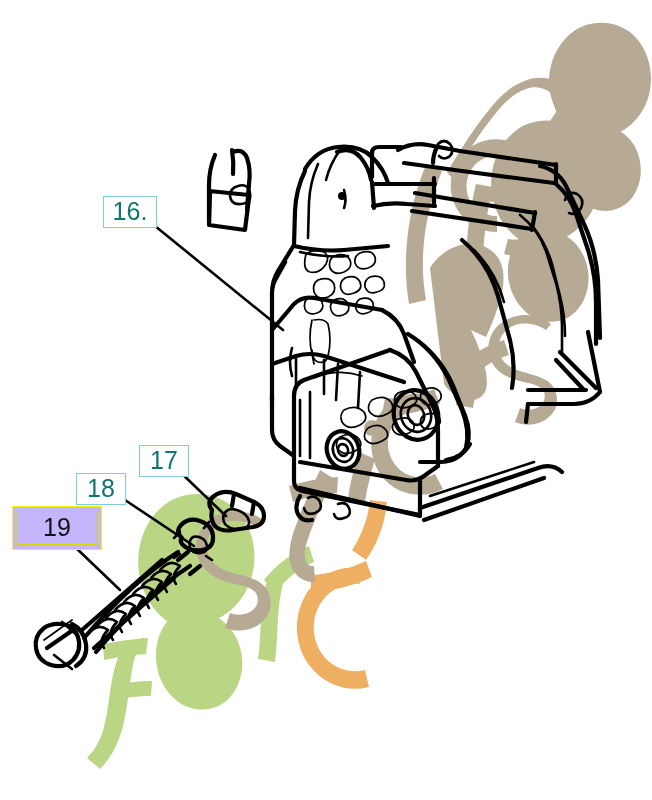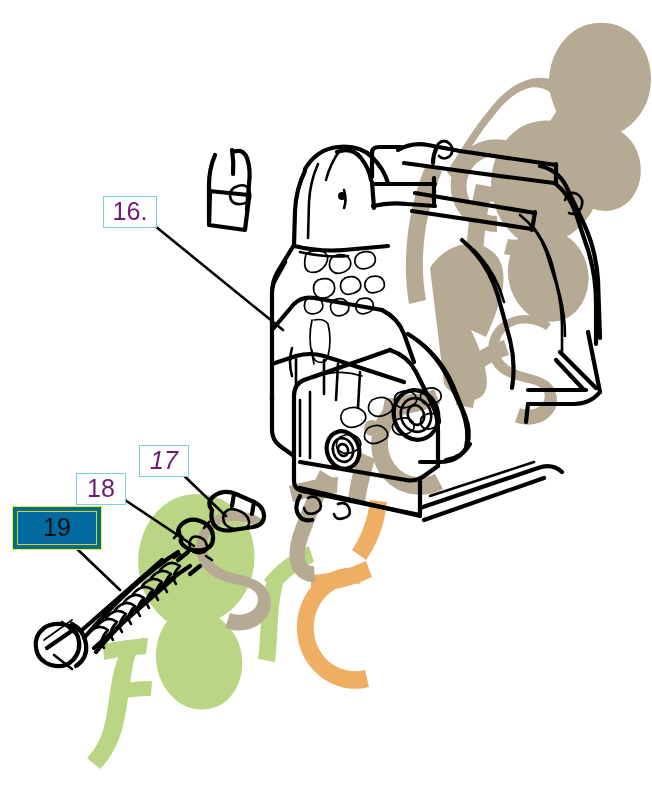--- a/index.html
+++ b/index.html
@@ -37,25 +37,25 @@
     color: #000000;
     user-select: none;
   }
   .callout-plain {
     background: #ffffff;
     border: 1.5px solid #7ecfd8;
   }
   .callout-plain .callout-text {
     font-size: 25px;
     letter-spacing: 0px;
-    color: #701a75;
+    color: #0f766e;
     transform: translateY(-1px);
   }
   .callout-highlight {
-    background: #0369a1;
+    background: #c4b5fd;
     border: 1px solid #f5f500;
     padding: 4px;
     align-items: center;
   }
   .callout-highlight .callout-inner {
     width: 100%;
     height: 100%;
     box-sizing: border-box;
     border: 1px solid #d8d800;
     display: flex;
@@ -321,21 +321,21 @@
       <line class="ldr" x1="178" y1="470" x2="226" y2="516"></line>
       <line class="ldr" x1="122" y1="498" x2="194" y2="546"></line>
       <line class="ldr" x1="74" y1="546" x2="120" y2="590"></line>
     </g>
   </svg>
 
   <div class="callout callout-plain" style="left:103px; top:196px; width:54px; height:32px;">
     <span class="callout-text">16.</span>
   </div>
 
-  <div class="callout callout-plain" style="left:139px; top:445px; width:50px; height:32px;font-style:italic;">
+  <div class="callout callout-plain" style="left:139px; top:445px; width:50px; height:32px;">
     <span class="callout-text">17</span>
   </div>
 
   <div class="callout callout-plain" style="left:76px; top:473px; width:50px; height:32px;align-items:center;">
     <span class="callout-text">18</span>
   </div>
 
   <div class="callout callout-highlight" style="left:12px; top:506px; width:90px; height:44px;">
     <span class="callout-inner">
       <span class="callout-text">19</span>

